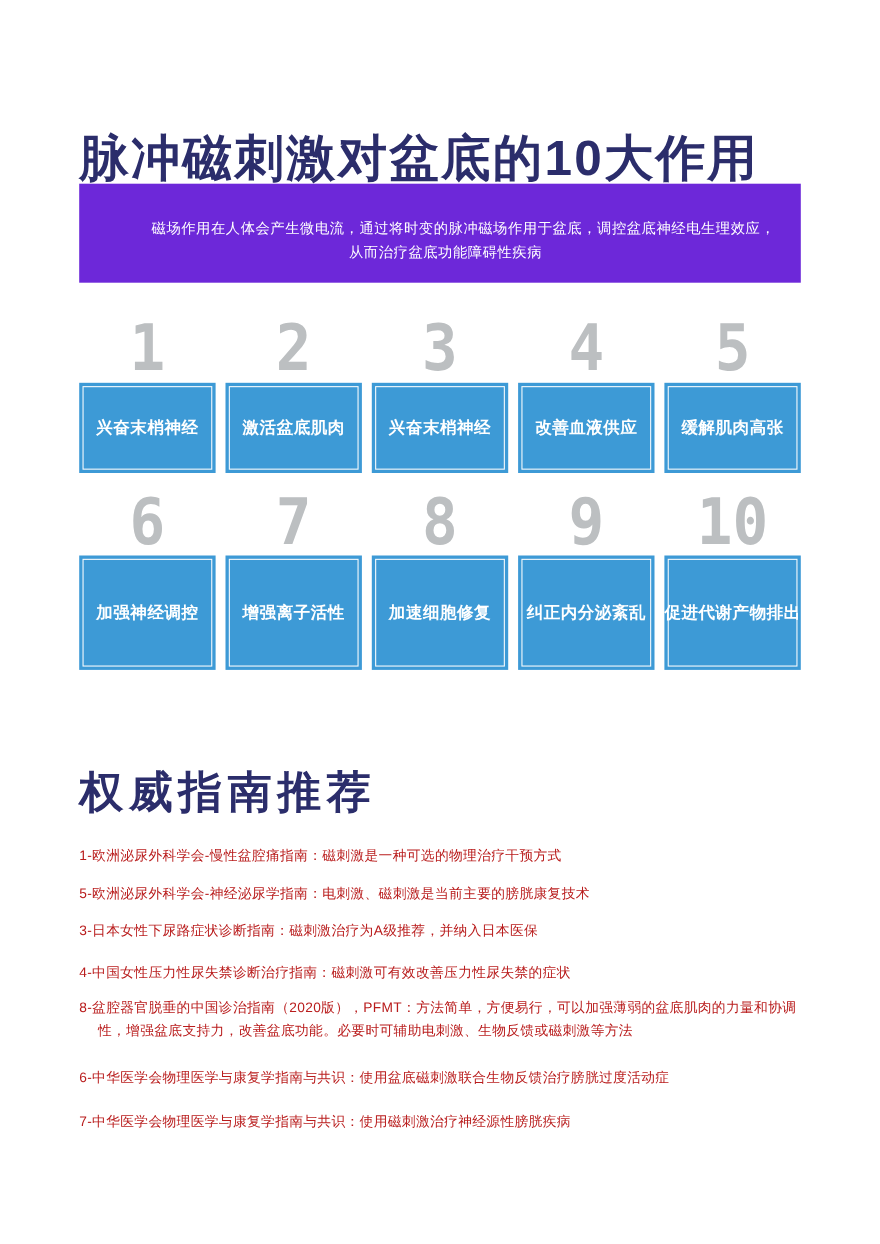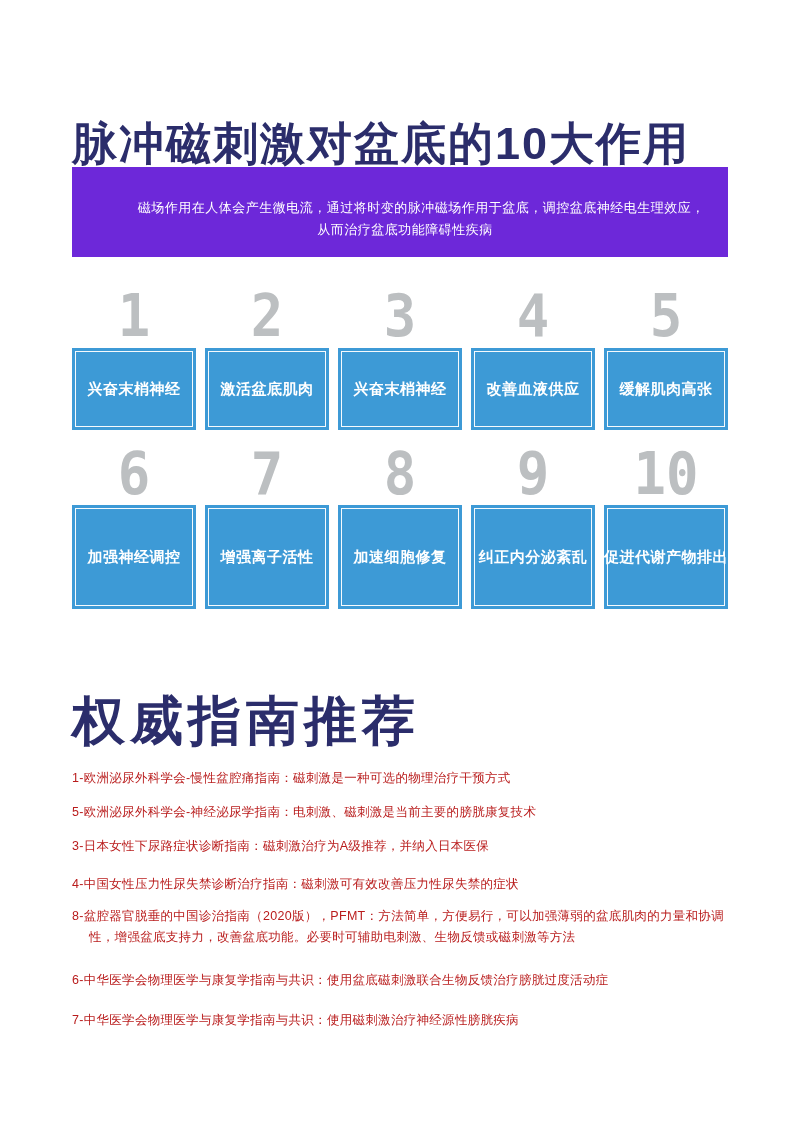--- a/index.html
+++ b/index.html
@@ -40,21 +40,21 @@
   .tile::before {
     content:""; position:absolute; inset:3px;
     border:1.5px solid rgba(255,255,255,0.95); pointer-events:none;
   }
   .tile-label {
     color:#ffffff; font-size:15px; font-weight:bold;
     white-space:nowrap; letter-spacing:0.5px; position:relative;
   }
   .section-title {
     position:absolute; left:72px; top:698px;
-    font-size:53px; font-weight:bold; color:#2b2d6b;
+    font-size:40px; font-weight:bold; color:#2b2d6b;
     letter-spacing:5px; line-height:46px; white-space:nowrap;
   }
   .guidelines { position:absolute; left:72px; top:768px; width:660px; }
   .g-item {
     position:absolute; left:0; width:660px;
     font-size:12.5px; line-height:21px; color:#b91c1c;
     padding-left:17px; text-indent:-17px; letter-spacing:0.3px;
   }
 </style>
 </head>

